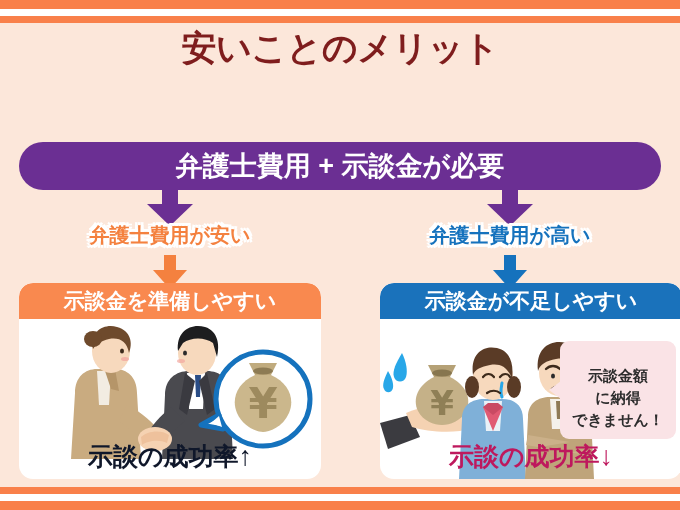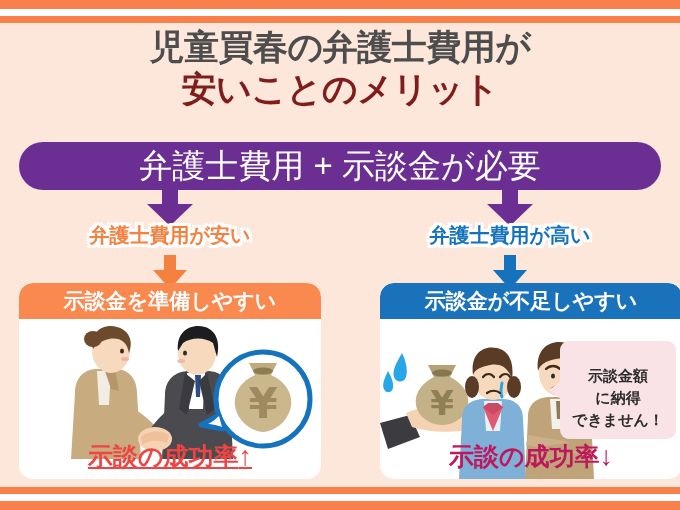--- a/index.html
+++ b/index.html
@@ -40,21 +40,21 @@
     letter-spacing:-0.5px;margin-top:2px;font-family:Liberation Serif, serif;
   }
 
   
   .banner{
     position:absolute;left:19px;top:142px;width:642px;height:48px;
     background:#6b2f93;border-radius:24px;
     display:flex;align-items:center;justify-content:center;
   }
   .banner span{
-    color:#ffffff;font-size:33px;font-weight:normal;letter-spacing:0px;
+    color:#ffffff;font-size:27px;font-weight:bold;letter-spacing:0px;
   }
 
   
   .arrow{position:absolute;}
   .arrow .stem{position:absolute;left:50%;transform:translateX(-50%);}
   .arrow .head{position:absolute;left:50%;transform:translateX(-50%);width:0;height:0;}
 
   .arrow-purple{width:46px;height:40px;}
   .arrow-purple .stem{top:0;width:16px;height:20px;background:#6b2f93;}
   .arrow-purple .head{top:18px;border-left:23px solid transparent;border-right:23px solid transparent;border-top:22px solid #6b2f93;}
@@ -101,21 +101,21 @@
   .card-head span{color:#ffffff;font-size:21px;font-weight:bold;}
   .head-orange{background:#f9894f;}
   .head-blue{background:#1a72bb;}
 
   .card-body{position:relative;height:160px;}
 
   .card-foot{
     position:absolute;bottom:6px;left:0;width:302px;text-align:center;
     font-size:25px;font-weight:bold;
   }
-  .foot-green{color:#ef4444;text-decoration:underline;}
+  .foot-green{color:#0f172a;}
   .foot-red{color:#be185d;}
   .foot-arrow{font-size:27px;line-height:1;}
 
   
   .illus{position:absolute;top:0;left:0;width:302px;height:160px;}
   svg{display:block;}
 
   
   .bubble{
     position:absolute;right:6px;top:22px;width:108px;
@@ -133,21 +133,20 @@
 </head>
 <body>
 
 <div class="infographic">
 
   <div class="rule rule-top-1"></div>
   <div class="white-gap gap-top"></div>
   <div class="rule rule-top-2"></div>
 
   <div class="headline">
-    <span class="l1">児童買春の弁護士費用が</span>
     <span class="l2">安いことのメリット</span>
   </div>
 
   <div class="banner">
     <span>弁護士費用 + 示談金が必要</span>
   </div>
 
   <div class="arrow arrow-purple ap-left">
     <div class="stem"></div>
     <div class="head"></div>

